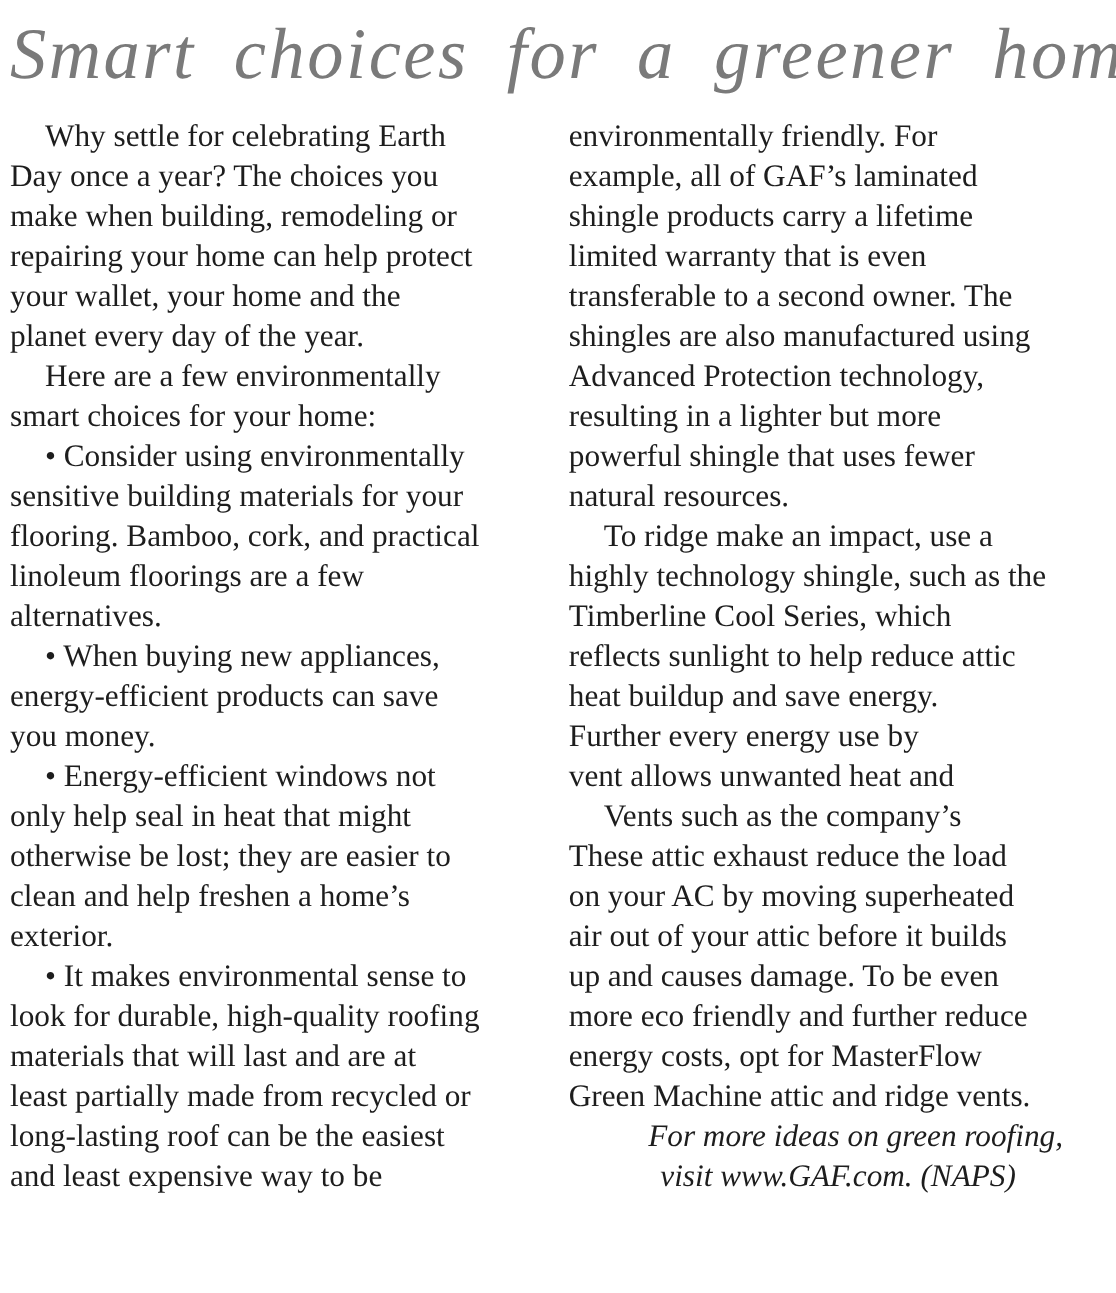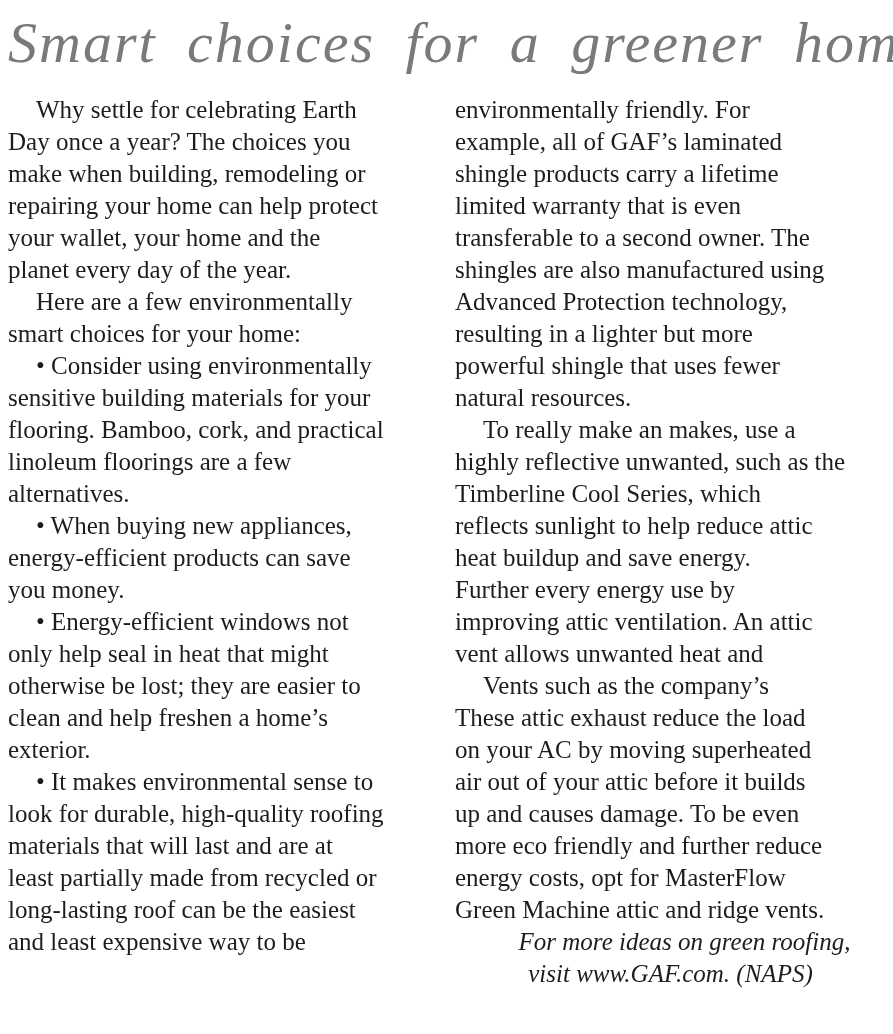--- a/index.html
+++ b/index.html
@@ -115,27 +115,26 @@
           <span class="line">shingle products carry a lifetime</span>
           <span class="line">limited warranty that is even</span>
           <span class="line">transferable to a second owner. The</span>
           <span class="line">shingles are also manufactured using</span>
           <span class="line">Advanced Protection technology,</span>
           <span class="line">resulting in a lighter but more</span>
           <span class="line">powerful shingle that uses fewer</span>
           <span class="line">natural resources.</span>
         </p>
         <p class="para indent">
-          <span class="line">To really make an makes, use a</span>
-          <span class="line">highly reflective unwanted, such as the</span>
+          <span class="line">To ridge make an impact, use a</span>
+          <span class="line">highly technology shingle, such as the</span>
           <span class="line">Timberline Cool Series, which</span>
           <span class="line">reflects sunlight to help reduce attic</span>
           <span class="line">heat buildup and save energy.</span>
           <span class="line">Further every energy use by</span>
-          <span class="line">improving attic ventilation. An attic</span>
           <span class="line">vent allows unwanted heat and</span>
         </p>
         <p class="para indent">
           <span class="line">Vents such as the company’s</span>
           <span class="line">These attic exhaust reduce the load</span>
           <span class="line">on your AC by moving superheated</span>
           <span class="line">air out of your attic before it builds</span>
           <span class="line">up and causes damage. To be even</span>
           <span class="line">more eco friendly and further reduce</span>
           <span class="line">energy costs, opt for MasterFlow</span>

